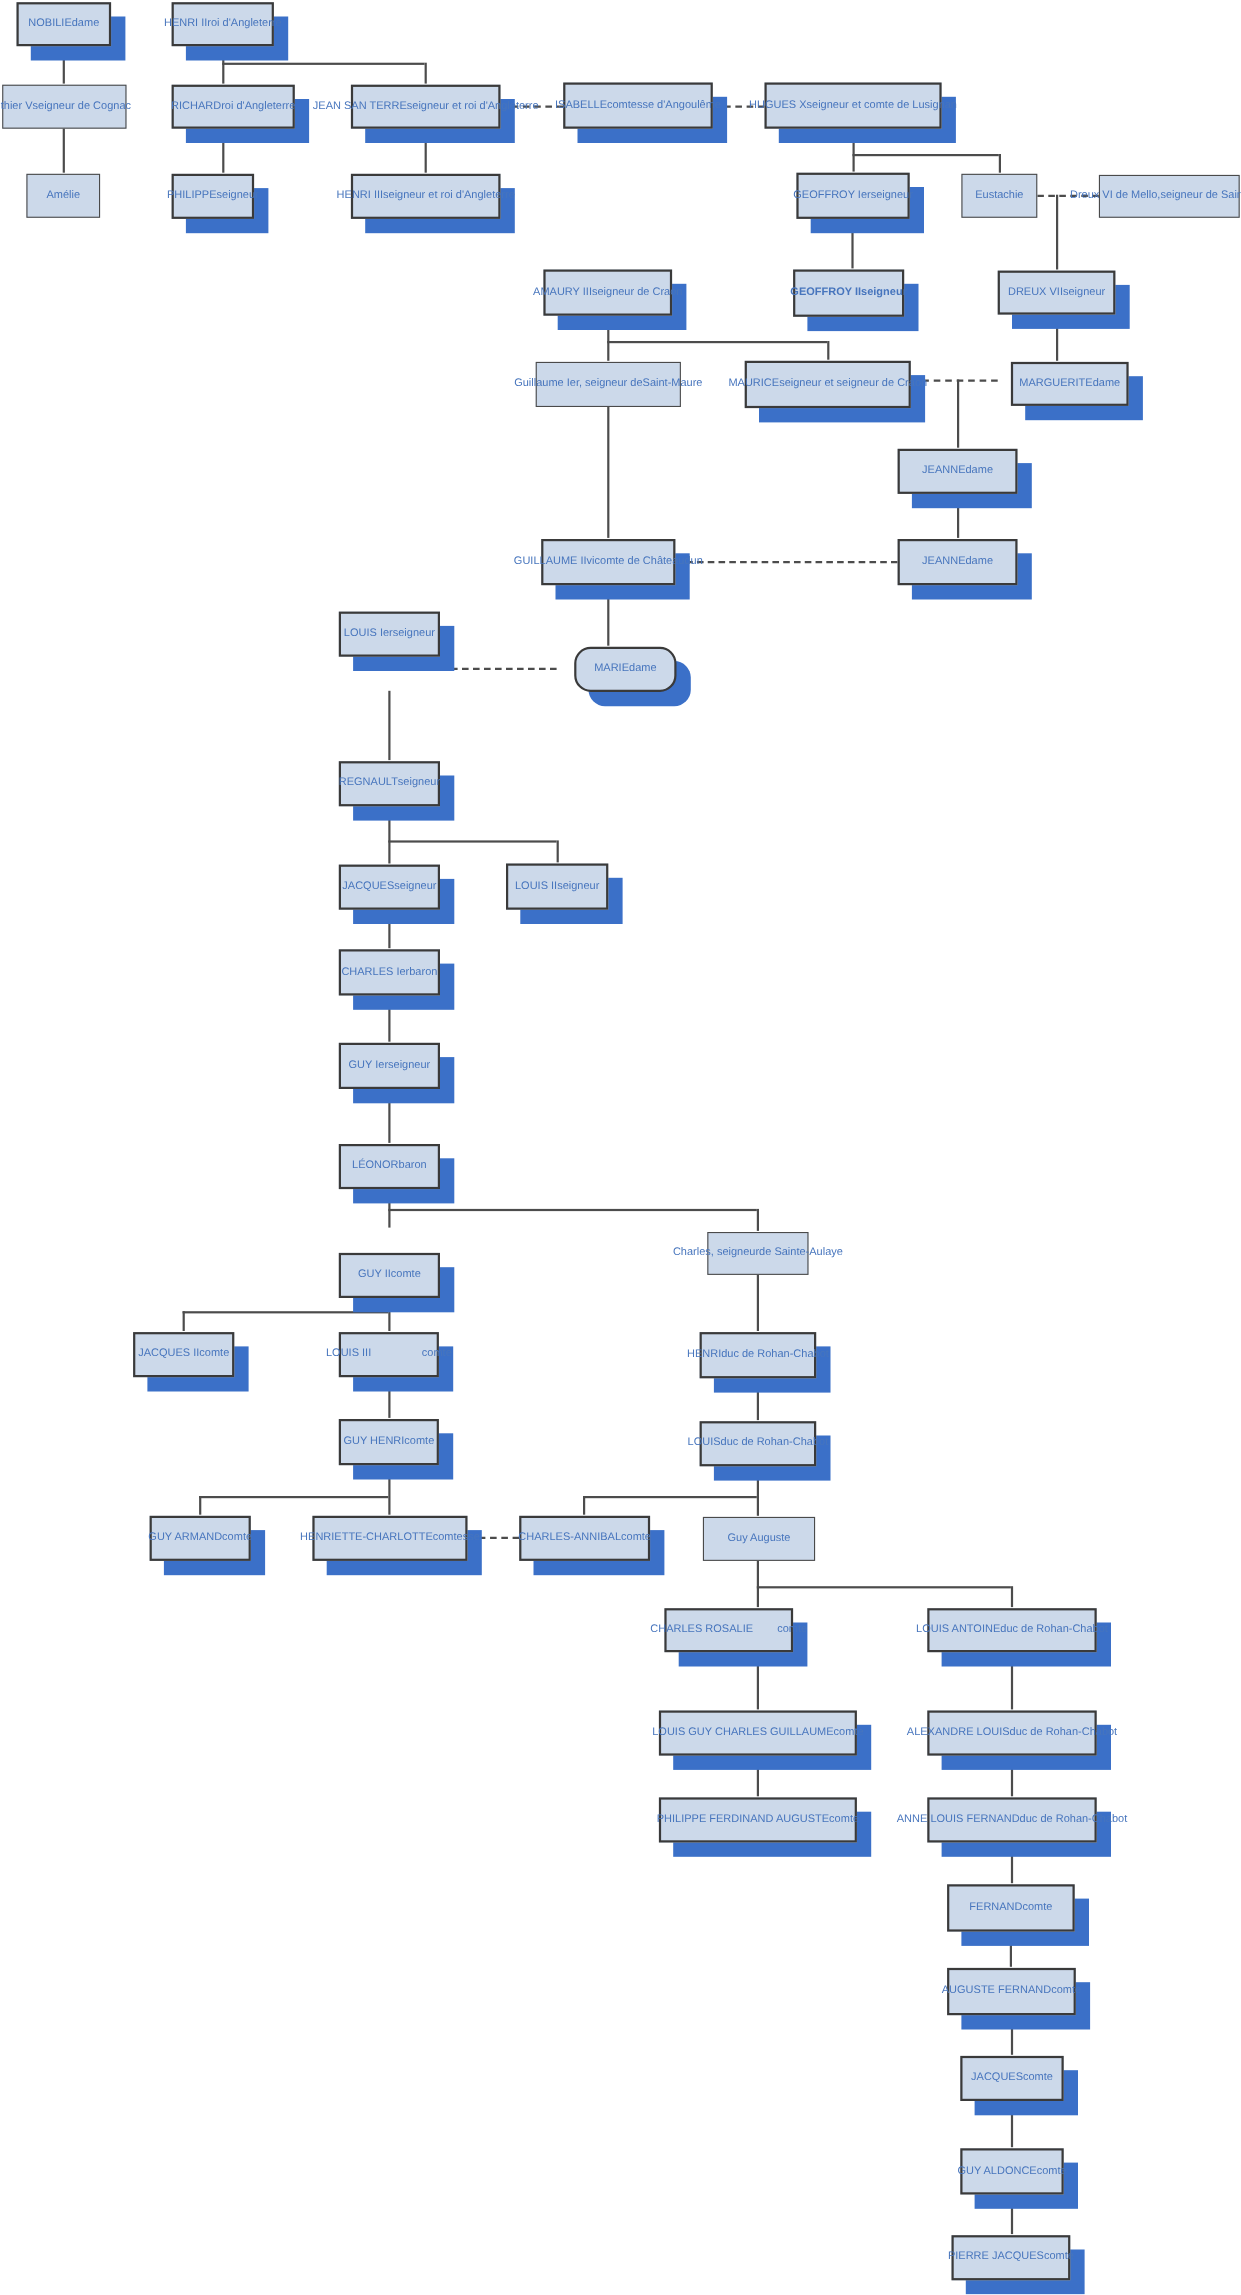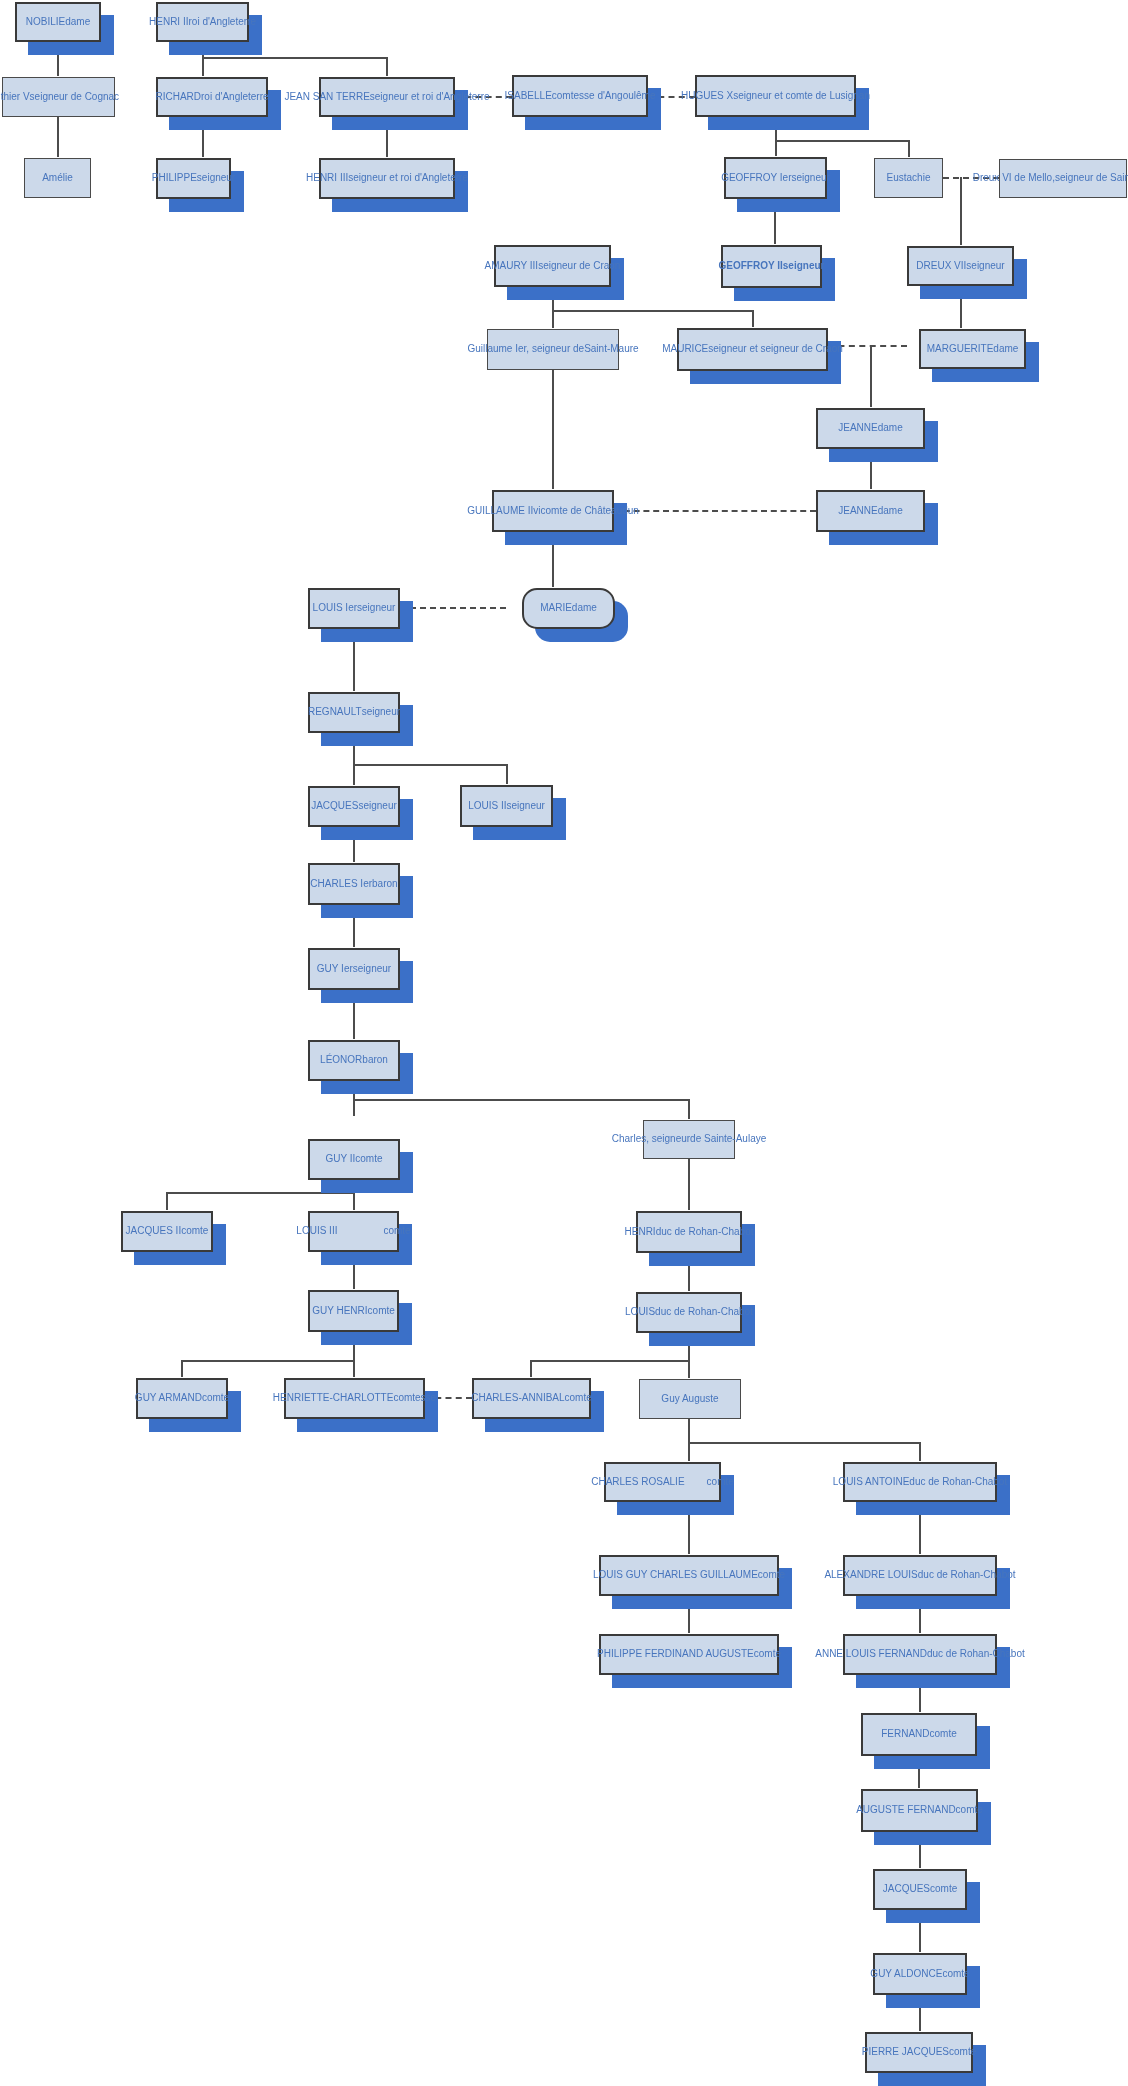--- a/index.html
+++ b/index.html
@@ -193,21 +193,21 @@
       <span class="tt">dame</span>
     </div>
     <div class="node shadowed" style="left: 492px; top: 490px; width: 122px; height: 42px;">
       <span class="nm">GUILLAUME II</span>
       <span class="tt">vicomte de Châteaudun</span>
     </div>
     <div class="node shadowed" style="left: 816px; top: 490px; width: 109px; height: 42px;">
       <span class="nm">JEANNE</span>
       <span class="tt">dame</span>
     </div>
-    <div class="node shadowed" style="left: 308px; top: 588px; width: 92px; height: 41px; text-align: right;">
+    <div class="node shadowed" style="left: 308px; top: 556px; width: 92px; height: 41px; text-align: right;">
       <span class="nm">LOUIS Ier</span>
       <span class="tt">seigneur</span>
     </div>
     <div class="node shadowed" style="left: 522px; top: 588px; width: 93px; height: 41px; border-radius: 15px;">
       <span class="nm">MARIE</span>
       <span class="tt">dame</span>
     </div>
     <div class="node shadowed" style="left: 308px; top: 692px; width: 92px; height: 41px;">
       <span class="nm">REGNAULT</span>
       <span class="tt">seigneur</span>

